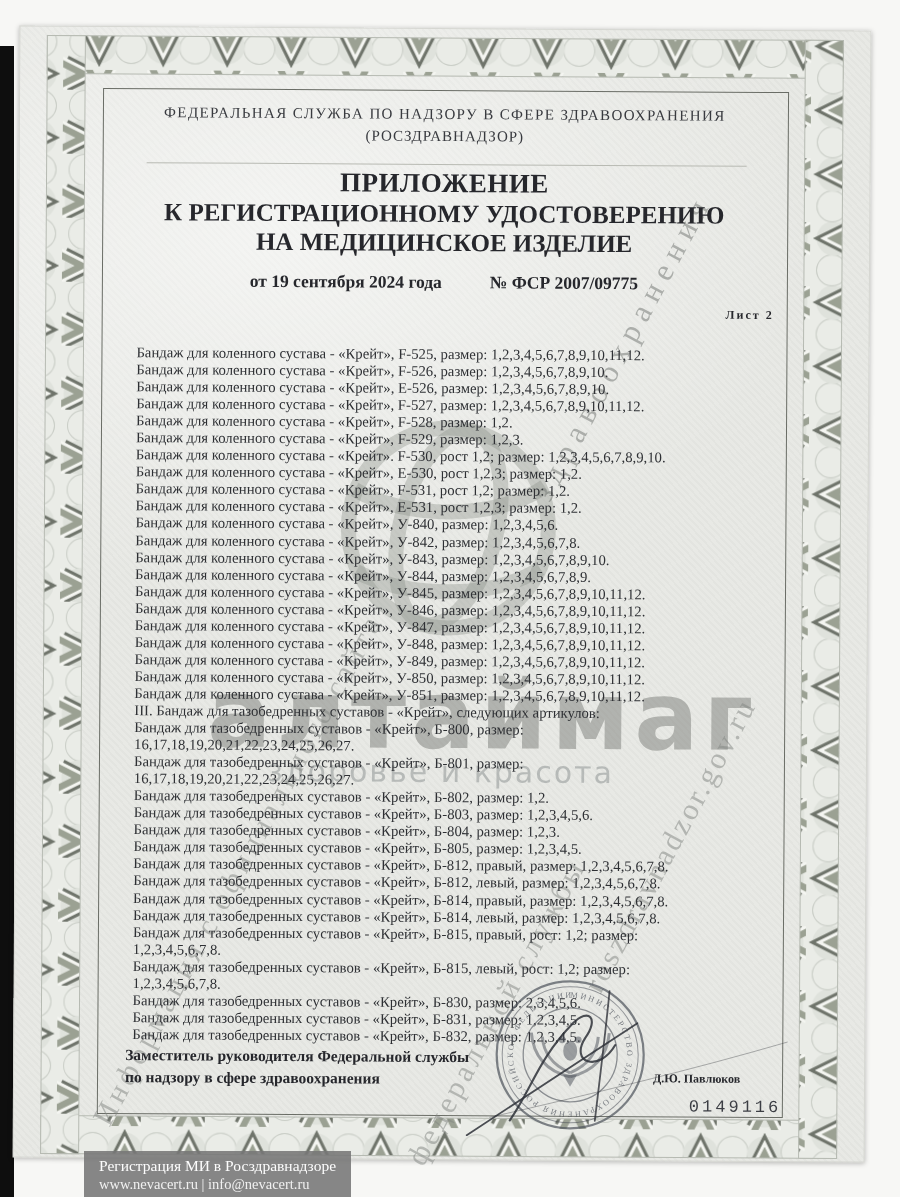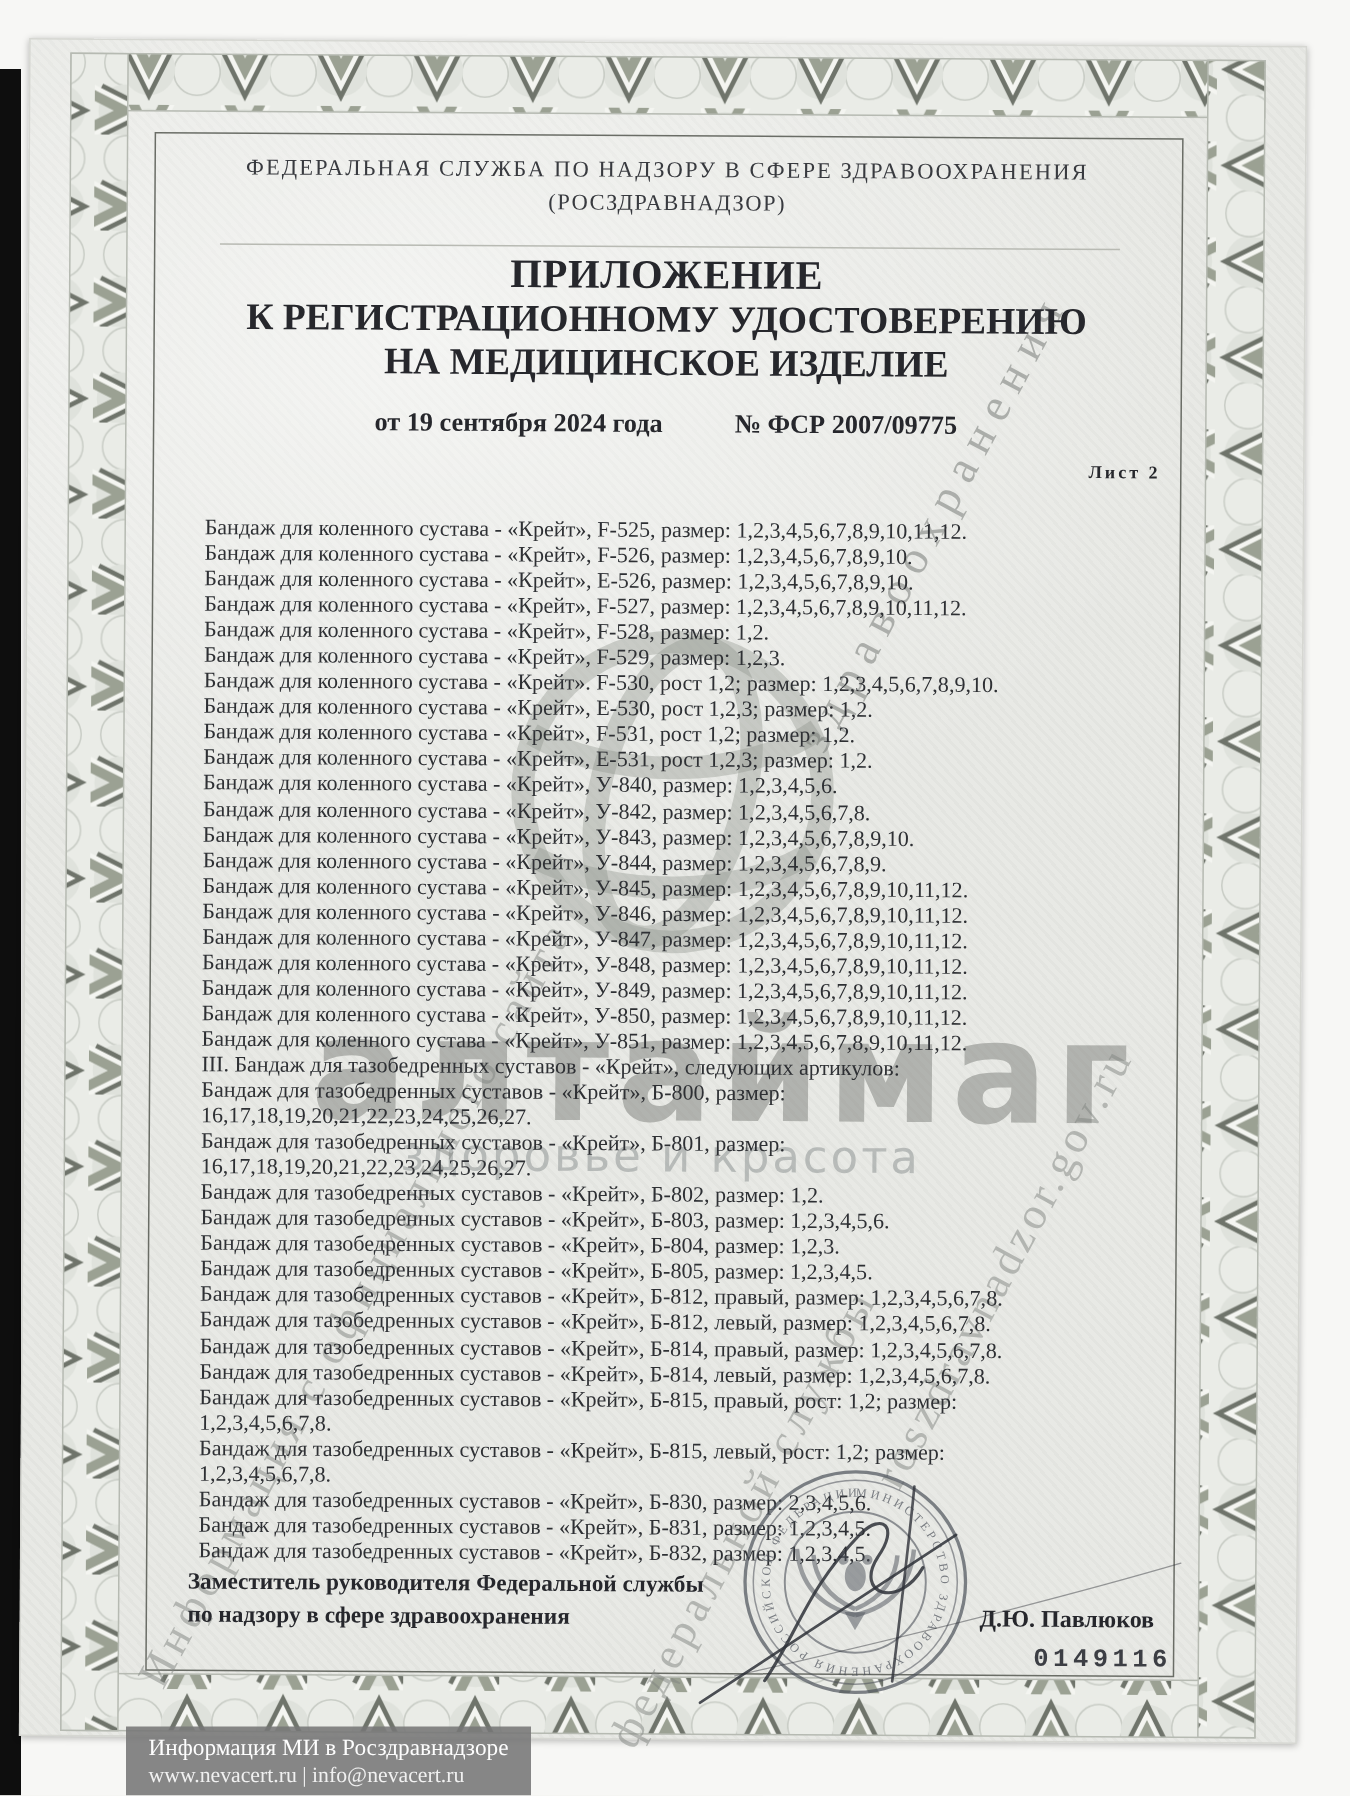--- a/index.html
+++ b/index.html
@@ -32,22 +32,22 @@
            justify-content:center;gap:48px;font-size:17.5px;font-weight:bold;color:#26272c;}
   .sheetnum{position:absolute;right:96px;top:278px;font-size:12px;font-weight:bold;
             letter-spacing:2px;color:#26272c;}
   
   .list{position:absolute;left:119px;top:318px;width:700px;font-size:14.7px;
         line-height:17.05px;color:#2e3034;}
   .item-line{white-space:pre-line;}
   
   .sig1{position:absolute;left:112px;top:1020px;font-size:15.5px;font-weight:bold;color:#26272c;}
   .sig2{position:absolute;left:112px;top:1042px;font-size:15.5px;font-weight:bold;color:#26272c;}
-  .signame{position:absolute;left:640px;top:1042px;font-size:16px;font-weight:bold;color:#26272c;}
-  .serial{position:absolute;left:676px;top:1068px;font-size:17px;font-weight:bold;
+  .signame{position:absolute;left:640px;top:1042px;font-size:12px;font-weight:bold;color:#26272c;}
+  .serial{position:absolute;left:676px;top:1068px;font-size:17px;font-weight:normal;
           font-family:"Liberation Mono",monospace;letter-spacing:3px;color:#3c3e44;}
   
   .wm-big{position:absolute;left:192px;top:632px;font-size:95px;font-weight:bold;
           font-family:"DejaVu Sans",sans-serif;letter-spacing:5px;color:rgba(110,114,109,.45);
           white-space:nowrap;}
   .wm-sub{position:absolute;left:252px;top:726px;font-size:30px;letter-spacing:2px;
           font-family:"DejaVu Sans",sans-serif;color:rgba(135,142,142,.5);white-space:nowrap;}
   .diag{position:absolute;transform-origin:0 50%;transform:rotate(-62deg);
         color:rgba(128,132,128,.5);white-space:nowrap;}
   .diag-left{left:88px;top:1080px;font-size:30px;letter-spacing:4px;}
@@ -207,17 +207,17 @@
       <g fill="none" stroke="#2e3138" stroke-linecap="round">
         <path d="M454,1107 L624,994" stroke-width="1.8" opacity="0.85"></path>
         <path d="M497,1092 C520,1058 524,1032 560,994 C575,979 586,989 572,1009 C556,1034 586,1044 602,1016" stroke-width="2.1" opacity="0.85"></path>
         <path d="M596,962 C592,1006 586,1056 582,1092" stroke-width="1.8" opacity="0.8"></path>
         <path d="M477,1089 C575,1066 680,1040 774,1012" stroke-width="0.8" opacity="0.45"></path>
       </g>
     </svg>
   </div>
 
   <div class="badge">
-    <div class="b1">Информация МИ в Росздравнадзоре</div>
+    <div class="b1">Регистрация МИ в Росздравнадзоре</div>
     <div class="b2">www.nevacert.ru | info@nevacert.ru</div>
   </div>
 
 </div>
 
 </body></html>

